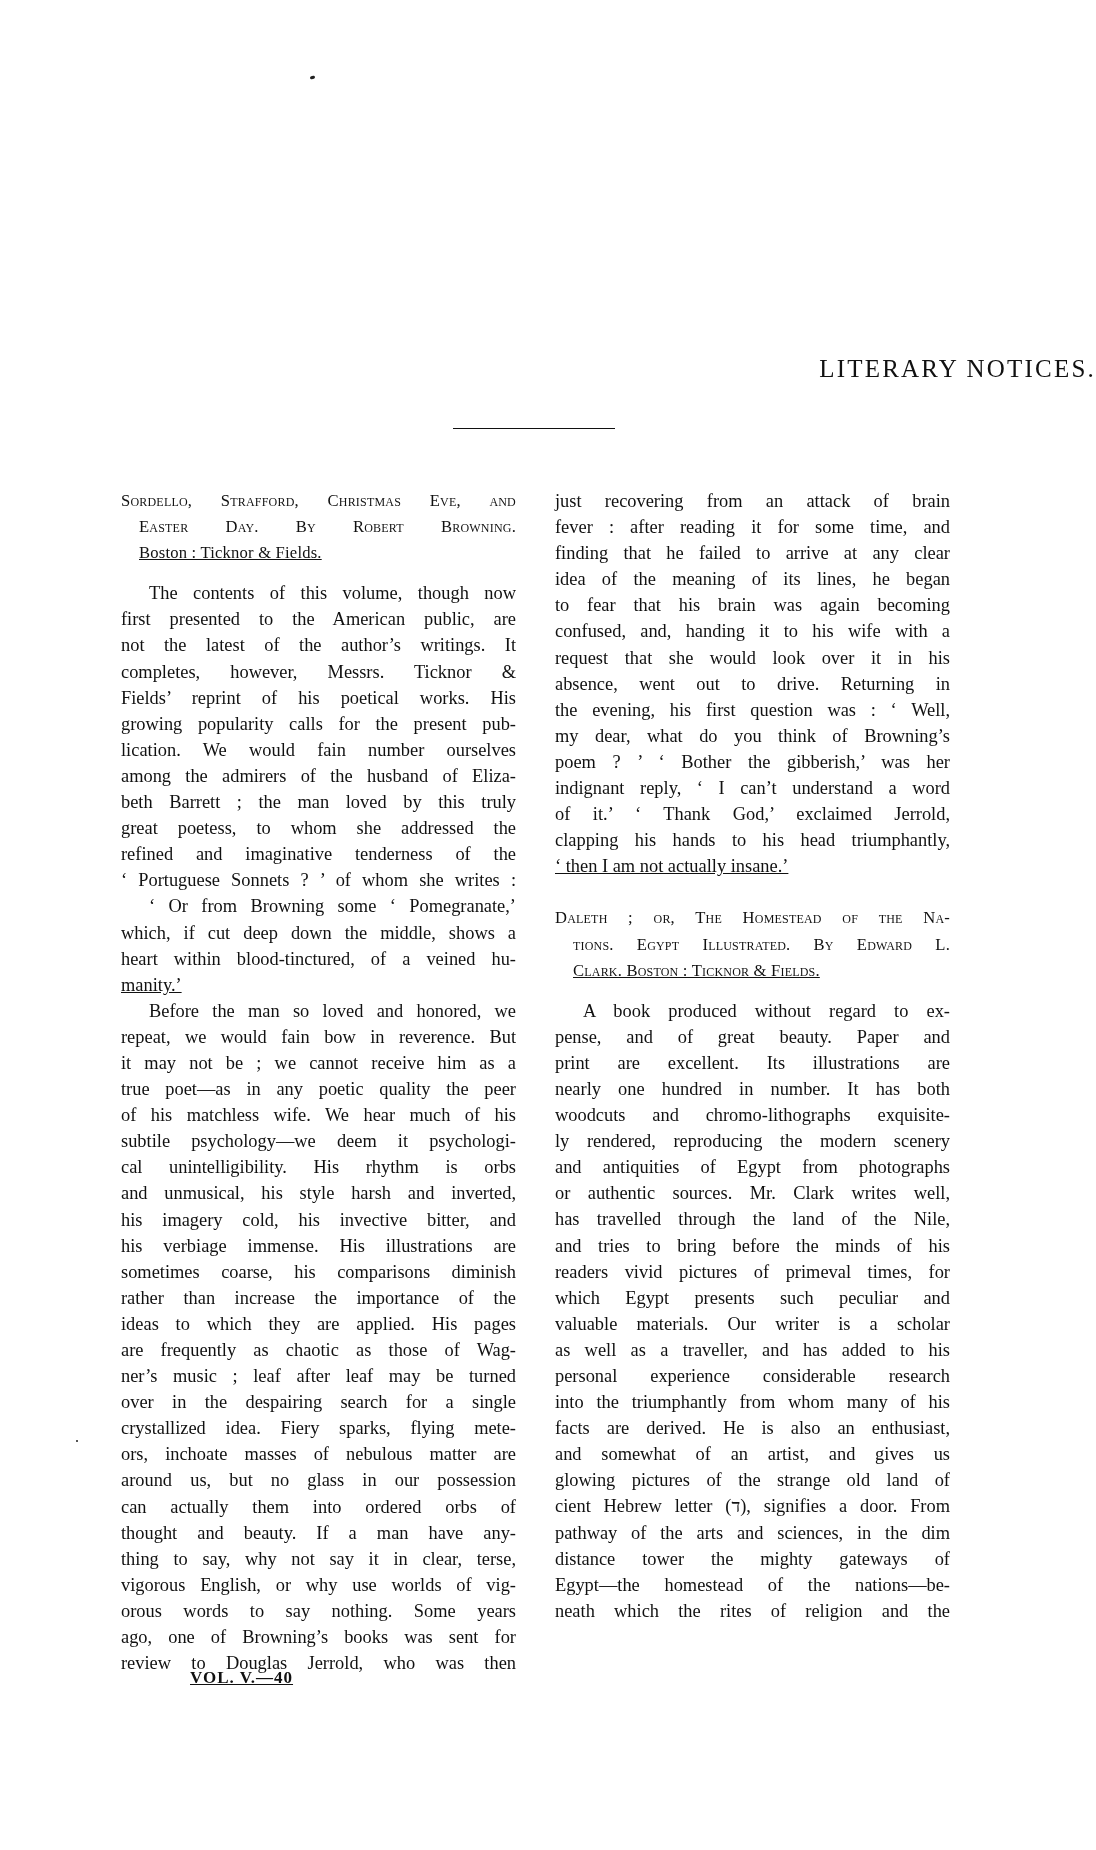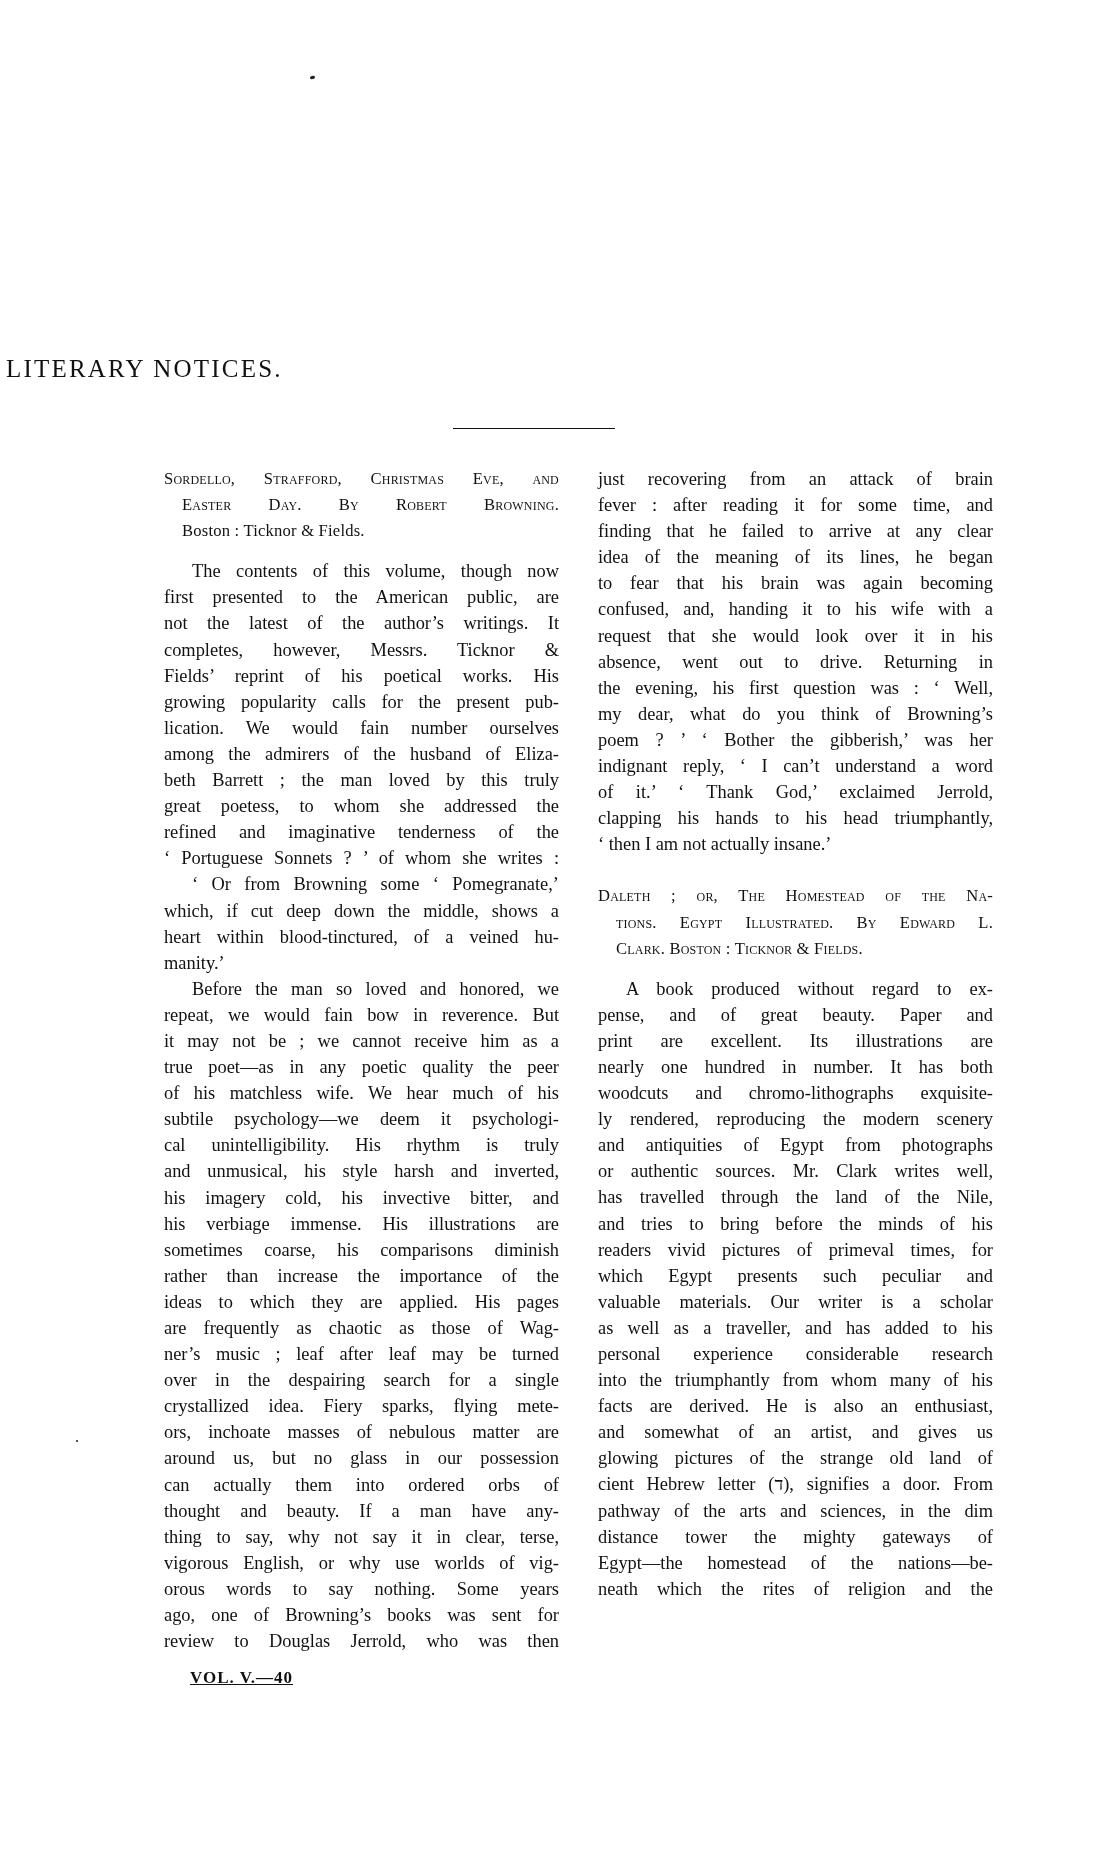--- a/index.html
+++ b/index.html
@@ -1,27 +1,27 @@
 <!DOCTYPE html>
 <html><head>
 <meta charset="utf-8">
 <style>
   html, body { margin: 0; padding: 0; background: #ffffff; }
   body { width: 1096px; height: 1850px; position: relative; overflow: hidden;
          font-family: "Liberation Serif", "DejaVu Serif", serif; color: #111; }
   .speck { position: absolute; left: 310px; top: 76px; width: 5px; height: 3px; background: #222; border-radius: 2px; transform: rotate(-15deg); }
-  .title { position: absolute; left: 0; width: 1096px; top: 355px; text-align: left;
+  .title { position: absolute; left: 0; width: 1096px; top: 355px; text-align: right;
            font-size: 25px; letter-spacing: 2.2px; font-weight: normal; margin: 0; }
   .title span { padding-left: 6px; }
   .rule { position: absolute; left: 453px; top: 428px; width: 162px; height: 0; border-top: 1.6px solid #111; }
-  .col { position: absolute; top: 466px; width: 395px; font-size: 18.4px; line-height: 26.1px; margin-left: 43px; }
+  .col { position: absolute; top: 488px; width: 395px; font-size: 18.4px; line-height: 26.1px; }
   .col.left { left: 121px; }
   .col.right { left: 555px; }
   .ln { display: block; text-align: justify; text-align-last: justify; white-space: nowrap; height: 26.1px; overflow: visible; }
-  .ln.last { text-align-last: left; }
+  .ln.last { text-align-last: left; text-decoration: underline; }
   .ln.ind { padding-left: 28px; }
   .ln.hind { padding-left: 18px; }
   .head { font-size: 16.6px; letter-spacing: 0.2px; }
   .sc { font-variant: small-caps; }
   .gap { height: 14px; }
   .gap2 { height: 26px; }
   .folio { position: absolute; left: 190px; top: 1668px; font-size: 17px; font-weight: bold; letter-spacing: 1px; text-decoration: underline; }
   .margin-tick { position: absolute; left: 76px; top: 1440px; width: 2px; height: 2px; background: #555; }
 </style>
 </head>
@@ -56,21 +56,21 @@
     <span class="ln ind">‘ Or from Browning some ‘ Pomegranate,’</span>
     <span class="ln">which, if cut deep down the middle, shows a</span>
     <span class="ln">heart within blood-tinctured, of a veined hu-</span>
     <span class="ln last">manity.’</span>
     <span class="ln ind">Before the man so loved and honored, we</span>
     <span class="ln">repeat, we would fain bow in reverence.  But</span>
     <span class="ln">it may not be ;  we cannot receive him as a</span>
     <span class="ln">true poet—as in any poetic quality the peer</span>
     <span class="ln">of his matchless wife.  We hear much of his</span>
     <span class="ln">subtile psychology—we deem it psychologi-</span>
-    <span class="ln">cal unintelligibility.   His rhythm is truly</span>
+    <span class="ln">cal unintelligibility.   His rhythm is orbs</span>
     <span class="ln">and unmusical, his style harsh and inverted,</span>
     <span class="ln">his imagery cold, his invective bitter, and</span>
     <span class="ln">his verbiage immense.  His illustrations are</span>
     <span class="ln">sometimes coarse, his comparisons diminish</span>
     <span class="ln">rather than increase the importance of the</span>
     <span class="ln">ideas to which they are applied.  His pages</span>
     <span class="ln">are frequently as chaotic as those of Wag-</span>
     <span class="ln">ner’s music ; leaf after leaf may be turned</span>
     <span class="ln">over in the despairing search for a single</span>
     <span class="ln">crystallized idea.  Fiery sparks, flying mete-</span>

